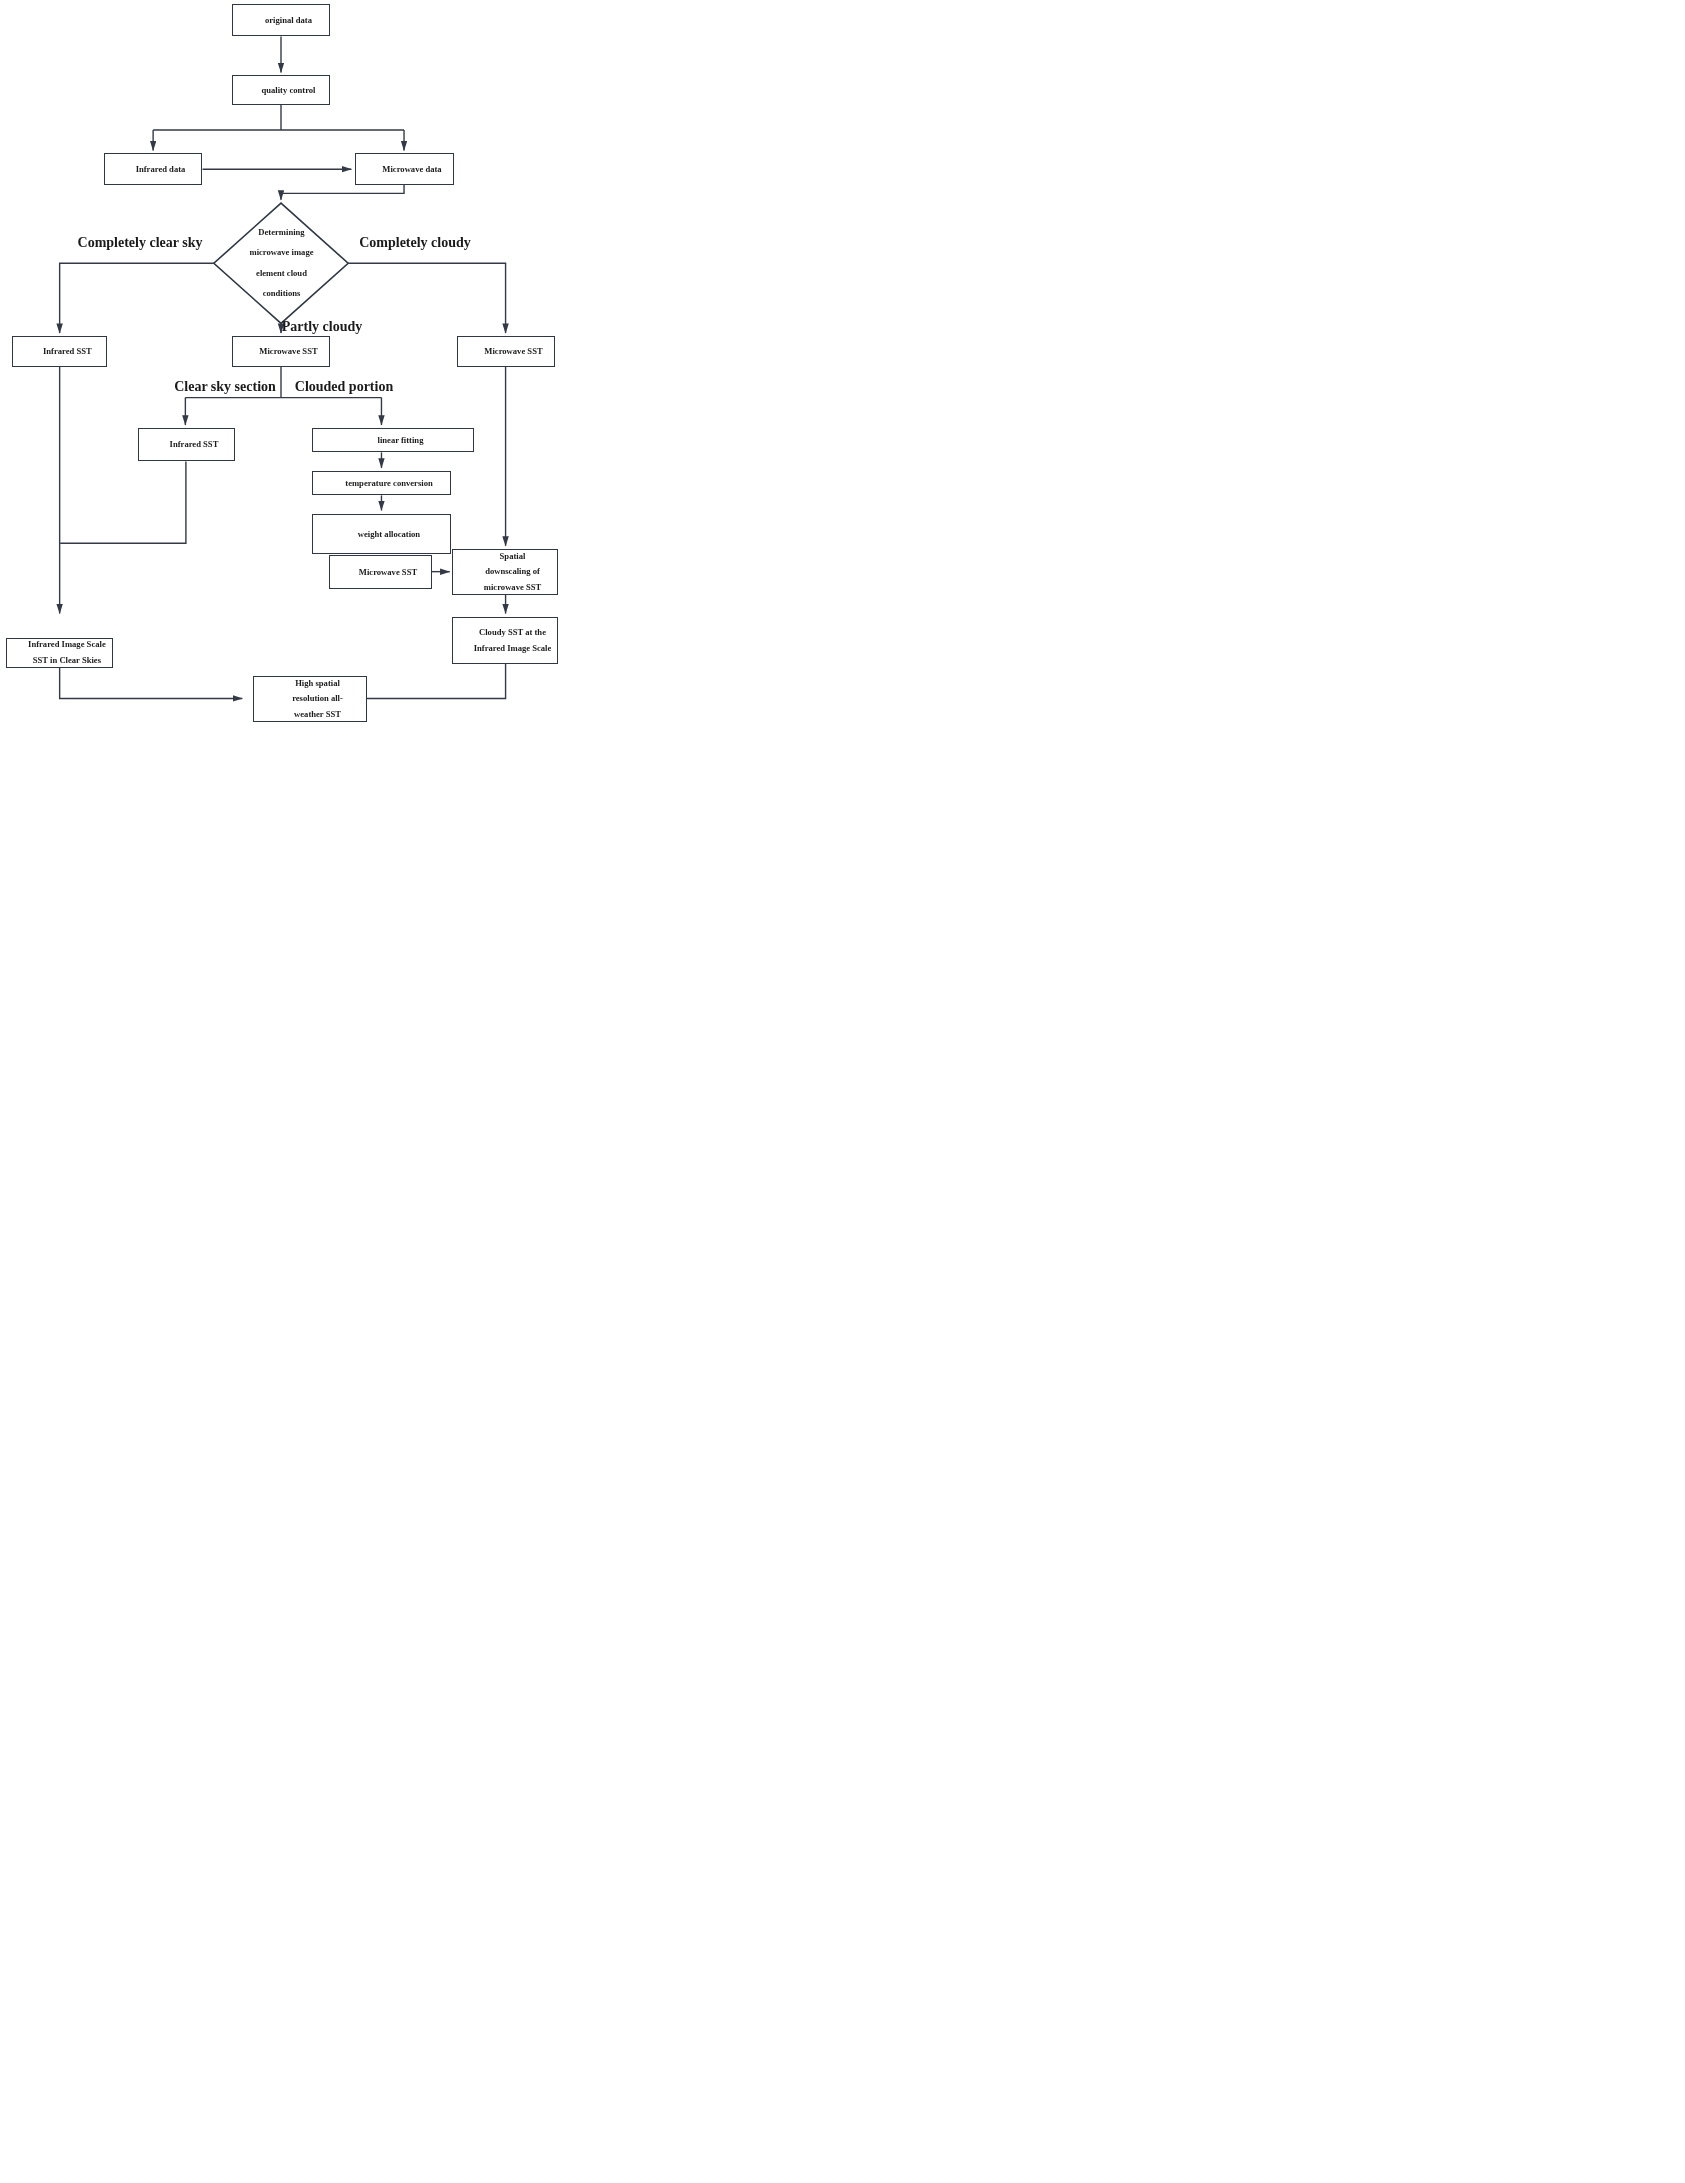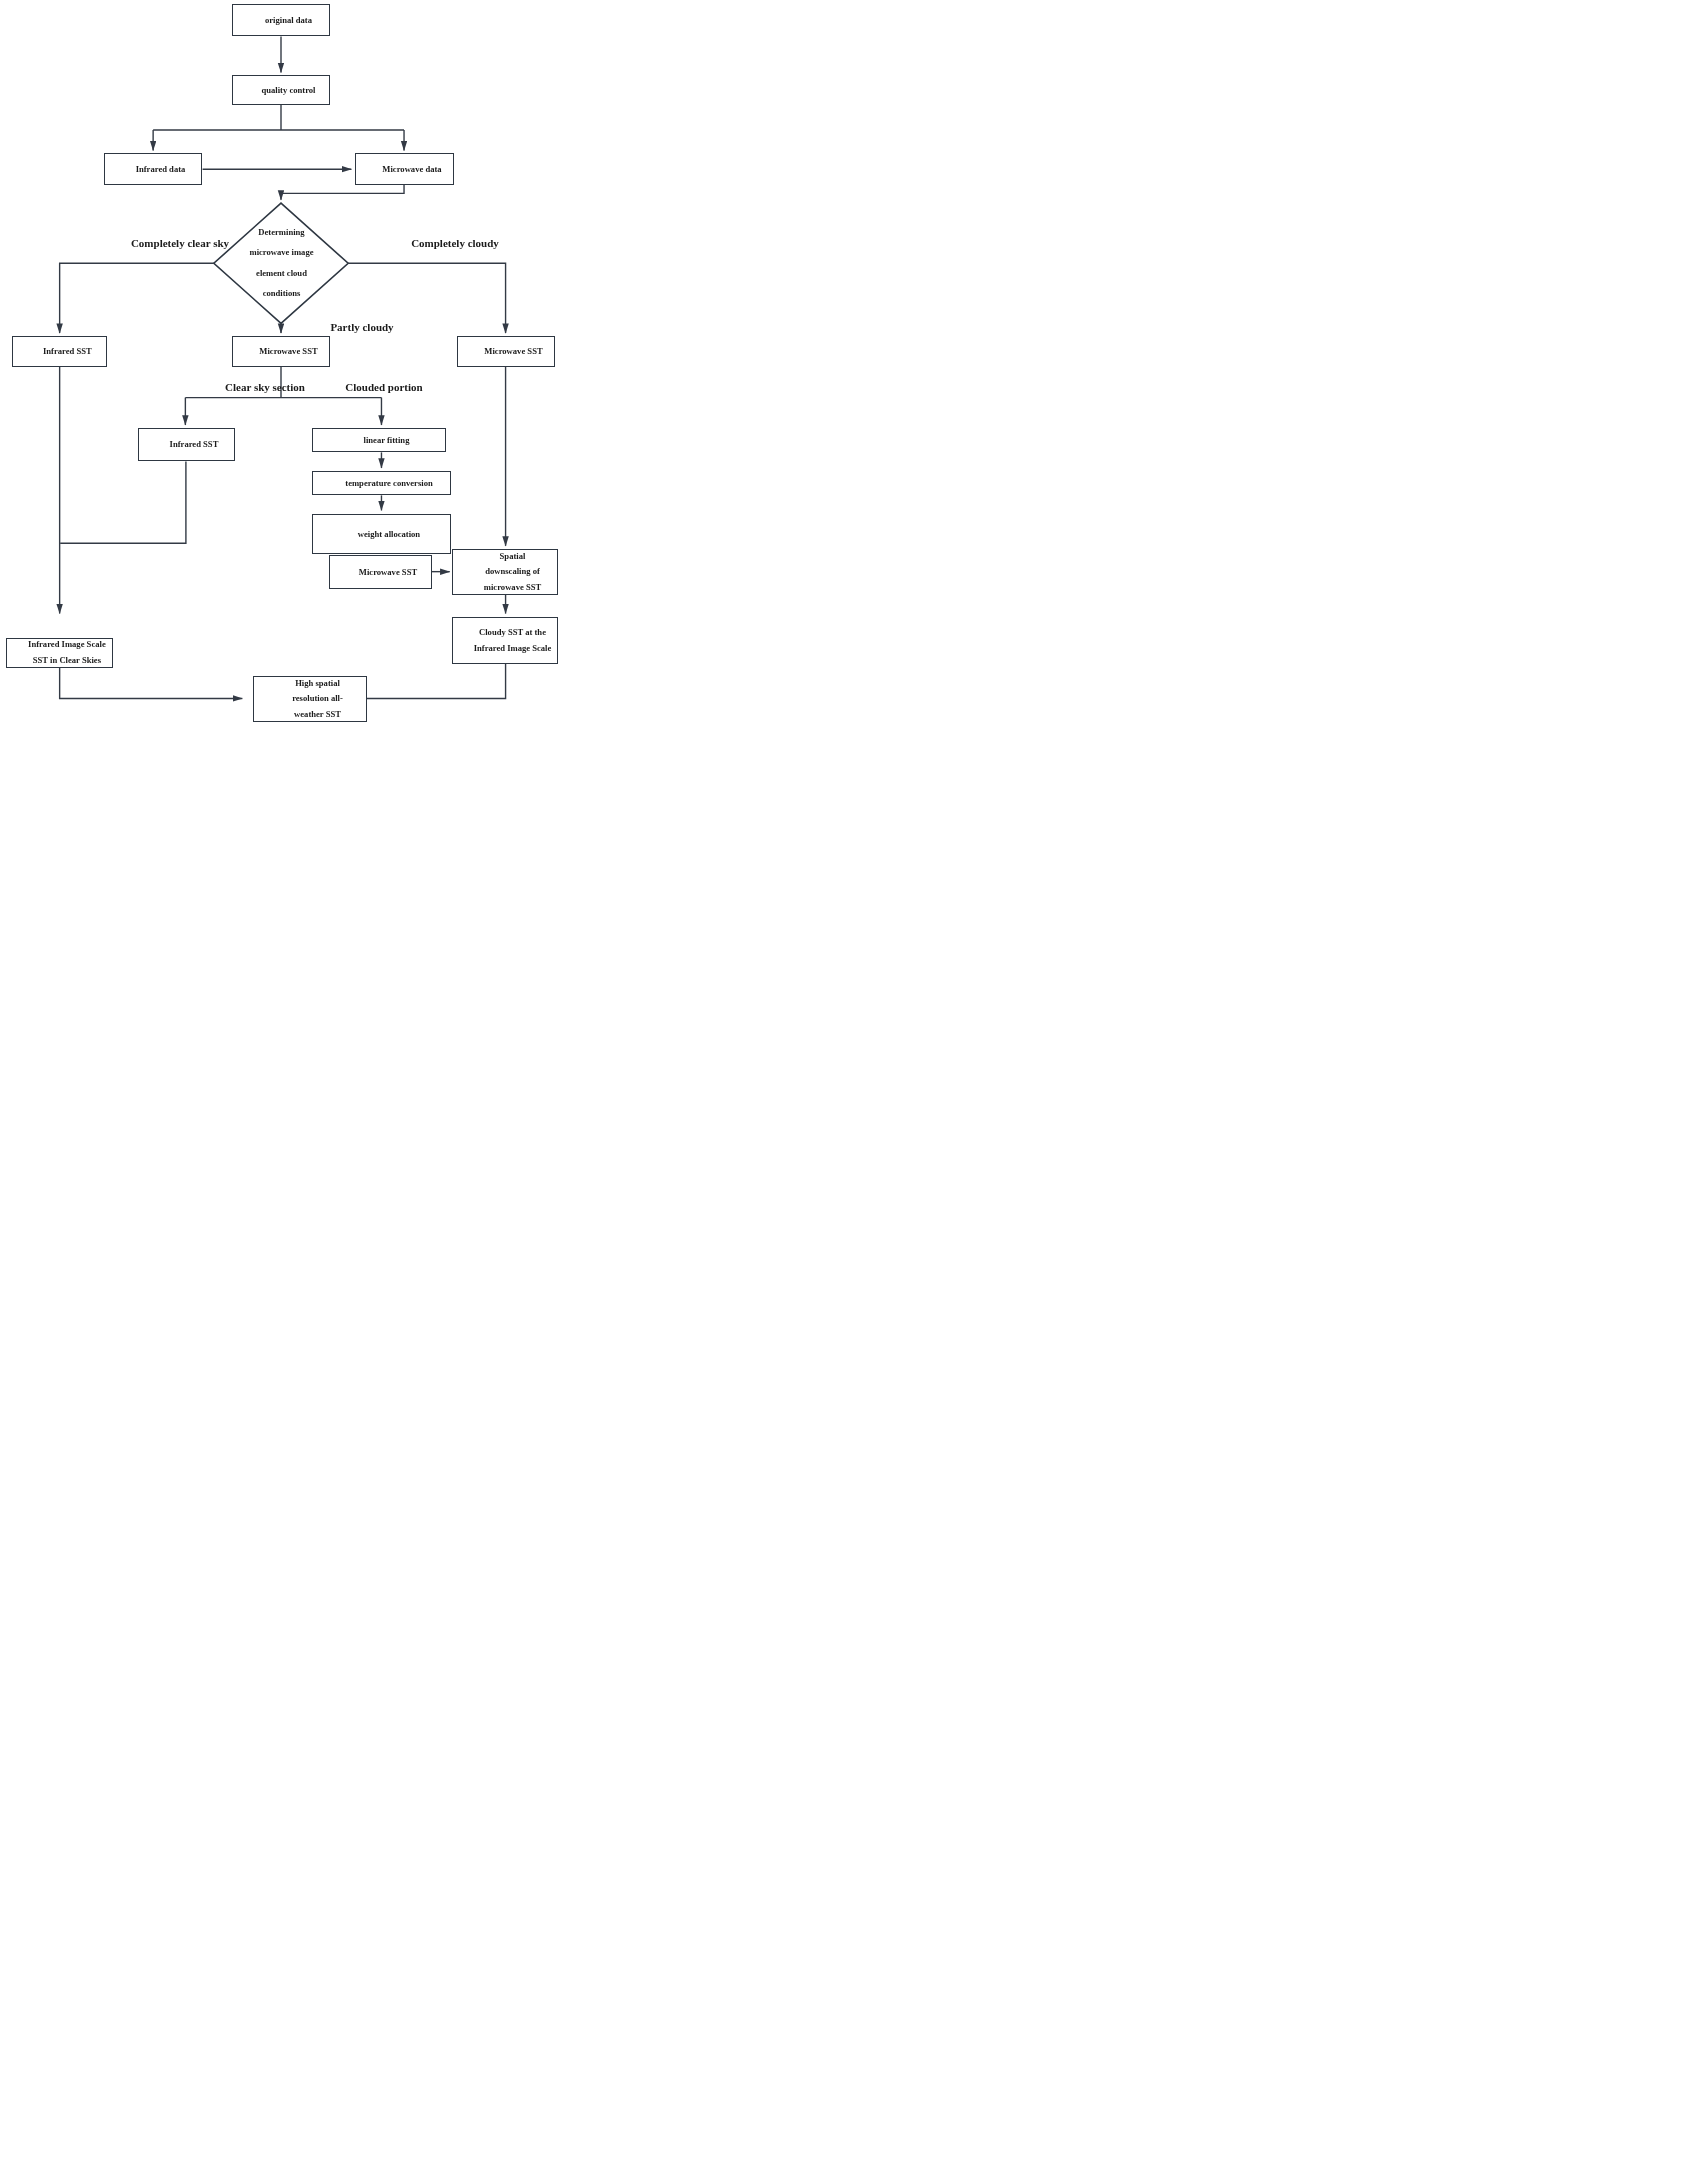--- a/index.html
+++ b/index.html
@@ -28,23 +28,22 @@
   .node .multi{line-height:15.6px;}
   .nowrap{white-space:nowrap;}
   .diamond-text{
     position:absolute;
     display:flex;align-items:flex-start;justify-content:center;
     text-align:center;font-weight:bold;font-size:8.6px;line-height:20.4px;
   }
   .lbl{
     position:absolute;
     transform:translate(-50%,-50%);
-    font-weight:bold;font-size:11px;white-space:nowrap;
+    font-weight:bold;font-size:14px;white-space:nowrap;
     color:#1b1b1b;
-    margin-left:40px;
   }
 </style>
 </head>
 <body>
 
 <div id="stage">
 
   <svg id="wires" viewBox="0 0 1046 1355" xmlns="http://www.w3.org/2000/svg">
     <defs>
       <marker id="arr" markerUnits="userSpaceOnUse" markerWidth="22" markerHeight="14" refX="18" refY="6" orient="auto">
@@ -123,21 +122,21 @@
   </div>
 
   <div class="node" style="left:457px;top:336px;width:98px;height:31px">
     <span class="txt nowrap">Microwave SST</span>
   </div>
 
   <div class="node" style="left:138px;top:428px;width:97px;height:33px">
     <span class="txt nowrap">Infrared SST</span>
   </div>
 
-  <div class="node" style="left:312px;top:428px;width:134px;height:24px">
+  <div class="node" style="left:312px;top:428px;width:162px;height:24px">
     <span class="txt nowrap">linear fitting</span>
   </div>
 
   <div class="node" style="left:312px;top:471px;width:139px;height:24px">
     <span class="txt nowrap">temperature conversion</span>
   </div>
 
   <div class="node" style="left:312px;top:514px;width:139px;height:40px">
     <span class="txt nowrap">weight allocation</span>
   </div>

